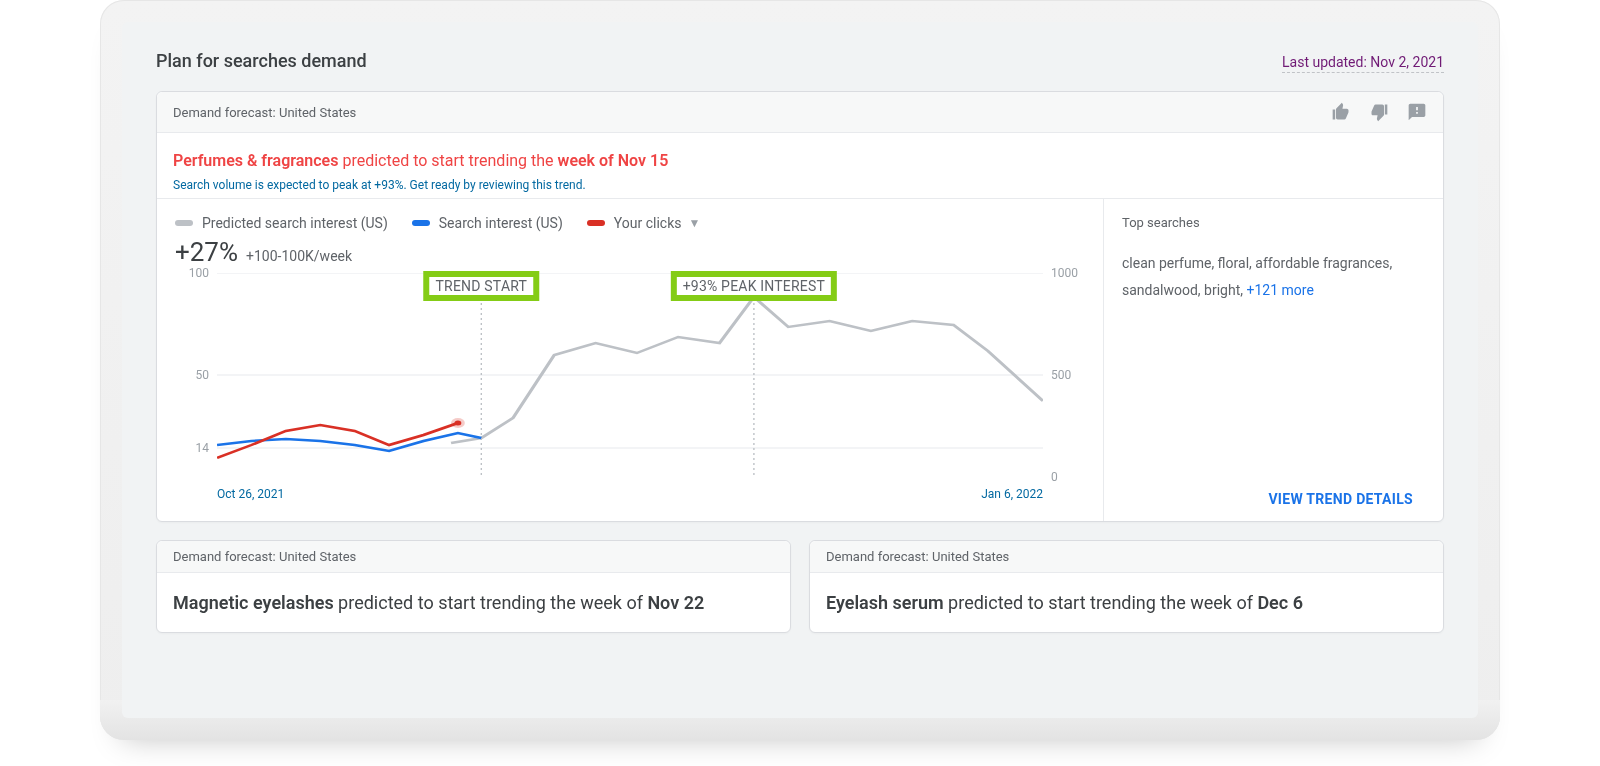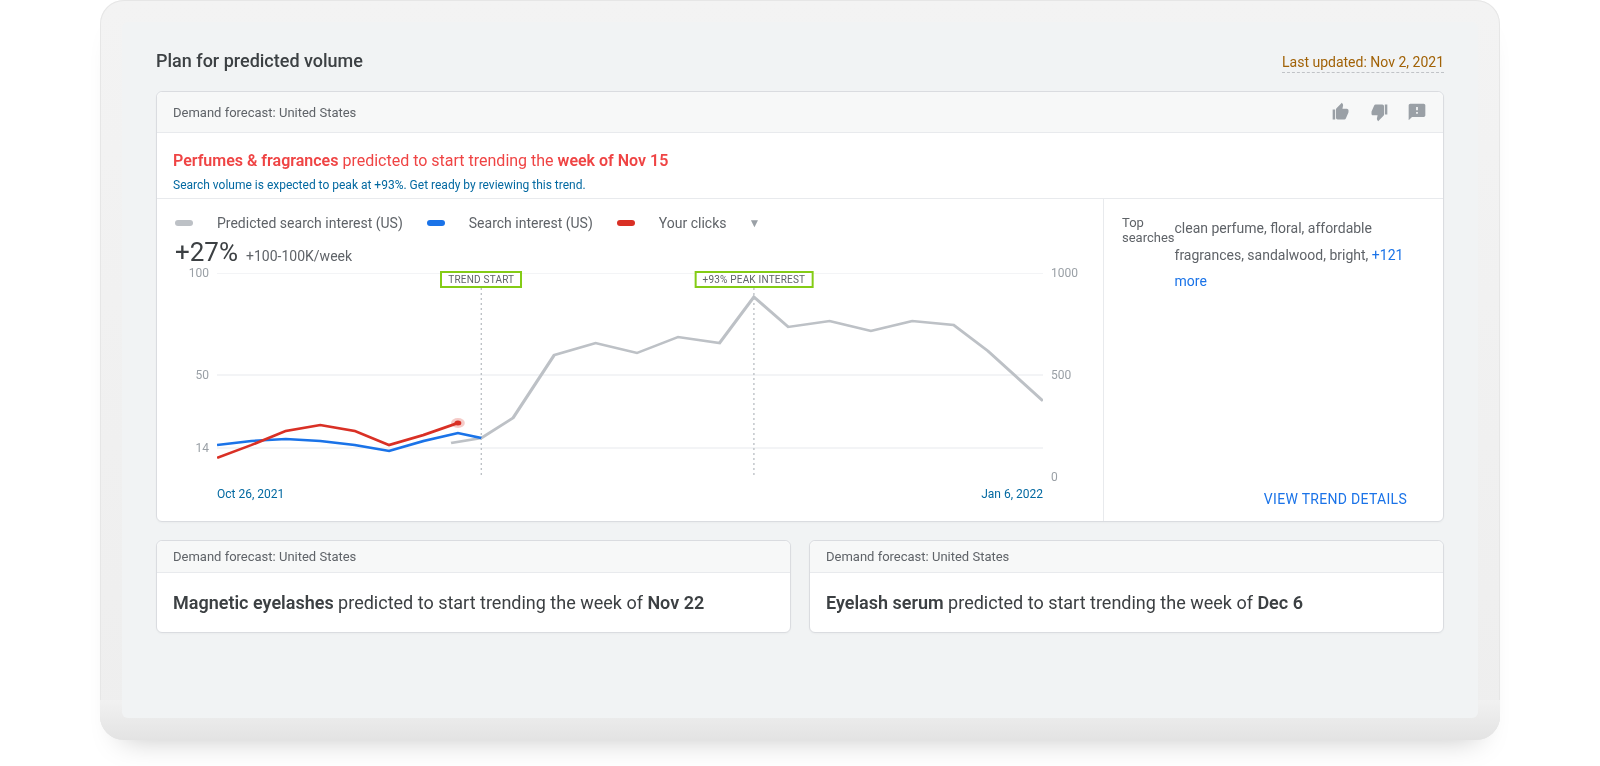--- a/index.html
+++ b/index.html
@@ -14,78 +14,78 @@
     content:""; position:absolute; left:-120px; right:-120px; bottom:-6px; height:46px;
     background: linear-gradient(#f1f1f1,#e1e1e1);
     border-radius: 0 0 44px 44px; box-shadow: 0 12px 14px -10px rgba(0,0,0,.25);
   }
   .screen {
     position:relative; z-index:1; width:100%; height:100%; background:#f1f3f4;
     border-radius:6px; padding: 28px 34px 0; overflow:hidden;
   }
   .page-header { display:flex; justify-content:space-between; align-items:baseline; margin-bottom:18px; }
   .page-title { font-size:18px; font-weight:500; color:#3c4043; }
-  .updated { font-size:14px; color:#a16207; border-bottom:1px dashed #c0c3c7; padding-bottom:2px; }
+  .updated { font-size:14px; color:#701a75; border-bottom:1px dashed #c0c3c7; padding-bottom:2px; }
 
   .card { background:#fff; border:1px solid #dadce0; border-radius:6px; box-shadow:0 1px 2px rgba(0,0,0,.03); }
   .main-card { margin-bottom:18px; }
   .card-header { display:flex; align-items:center; justify-content:space-between; padding:10px 16px; border-bottom:1px solid #e8eaed; background:#f7f8f8; border-radius:6px 6px 0 0;}
   .kicker { font-size:13px; color:#5f6368; }
   .feedback { display:flex; gap:18px; color:#9aa0a6; align-items:center; }
   .feedback .ico { width:20px; height:20px; cursor:pointer; fill:#9aa0a6; }
   .card-title-wrap { padding:18px 16px 6px; }
   .headline { font-size:16px; color:#ef4444; font-weight:400; }
   .headline b { font-weight:600; }
   .sub { font-size:12px; color:#0369a1; margin-top:8px; }
 
   .split { display:flex; border-top:1px solid #e8eaed; }
   .chart-pane { flex: 1 1 auto; padding:16px 18px 18px; }
-  .side-pane { width:340px; border-left:1px solid #e8eaed; padding:16px 18px; display:flex; flex-direction:row; position:relative; }
+  .side-pane { width:340px; border-left:1px solid #e8eaed; padding:16px 18px; display:flex; flex-direction:column; position:relative; }
   .side-title { font-size:13px; color:#5f6368; margin-bottom:20px; }
   .searches { font-size:14px; color:#5f6368; line-height:1.9; }
   .more-link { color:#1a73e8; cursor:pointer; }
-  .view-link { position:absolute; right:36px; bottom:14px; color:#1a73e8; font-size:14px; font-weight:400; letter-spacing:.3px; cursor:pointer; }
+  .view-link { position:absolute; right:30px; bottom:14px; color:#1a73e8; font-size:14px; font-weight:700; letter-spacing:.3px; cursor:pointer; }
 
   .legend { display:flex; align-items:center; gap:24px; font-size:14px; color:#5f6368; margin-bottom:6px; }
   .legend .key { display:inline-block; width:18px; height:6px; border-radius:3px; margin-right:8px; vertical-align:middle; }
-  .legend .lg-item { display:flex; align-items:center; gap:16px; }
+  .legend .lg-item { display:flex; align-items:center; gap:1px; }
   .lg-grey { background:#bdc1c6; }
   .lg-blue { background:#1a73e8; }
   .lg-red  { background:#d93025; }
   .legend .drop { color:#9aa0a6; font-size:12px; margin-left:6px; }
   .metric { display:flex; align-items:baseline; gap:8px; margin-top:2px; }
   .metric .pct { font-size:26px; color:#3c4043; font-weight:400; }
   .metric .rate { font-size:14px; color:#5f6368; }
 
   .chart-box { position:relative; height:230px; margin-top:6px; }
   .y-left, .y-right { position:absolute; top:0; bottom:26px; width:40px; font-size:12px; color:#9aa0a6; }
   .y-left { left:0; text-align:right; padding-right:6px; }
   .y-right { right:0; text-align:left; padding-left:6px; }
   .y-left span, .y-right span { position:absolute; right:6px; transform:translateY(-50%); }
   .y-right span { right:auto; left:6px; }
   .plot { position:absolute; left:42px; right:42px; top:0; bottom:26px; }
   .grid line { stroke:#e8eaed; stroke-width:1; }
   .axis-x { position:absolute; left:42px; right:42px; bottom:0; height:22px; font-size:12px; color:#0369a1; display:flex; justify-content:space-between; padding-top:6px;}
   .marker-line { stroke:#bdc1c6; stroke-dasharray:2 3; }
-  .marker-label { position:absolute; top:-2px; transform:translateX(-50%); font-size:10px; color:#5f6368; background:#fff; border:2px solid #84cc16; padding:1px 6px; letter-spacing:.2px;}
+  .marker-label { position:absolute; top:-2px; transform:translateX(-50%); font-size:14px; color:#5f6368; background:#fff; border:6px solid #84cc16; padding:1px 6px; letter-spacing:.2px;}
 
   .minis { display:flex; gap:18px; }
   .minis .card { flex:1 1 50%; }
   .mini-head { padding:8px 16px; font-size:13px; color:#5f6368; background:#f7f8f8; border-bottom:1px solid #e8eaed; border-radius:6px 6px 0 0;}
   .mini-body { padding:16px; font-size:18px; color:#3c4043; line-height:1.5; }
   .mini-body b { font-weight:600; }
 </style>
 </head>
 <body>
 
 <div class="laptop">
   <div class="screen">
 
     <div class="page-header">
-      <div class="page-title">Plan for predicted volume</div>
+      <div class="page-title">Plan for searches demand</div>
       <div class="updated">Last updated: Nov 2, 2021</div>
     </div>
 
     <div class="card main-card">
       <div class="card-header">
         <div class="kicker">Demand forecast: United States</div>
         <div class="feedback">
           <svg class="ico" viewBox="0 0 24 24">
               <path d="M2 21h3V9H2v12zm19-11c0-1.1-.9-2-2-2h-5.3l.8-3.8V3.6c0-.4-.2-.8-.4-1.1L13 1 6.6 7.4C6.2 7.8 6 8.3 6 8.8V19c0 1.1.9 2 2 2h8c.8 0 1.5-.5 1.8-1.2l3-7c.1-.3.2-.5.2-.8v-2z"></path>
             </svg>

